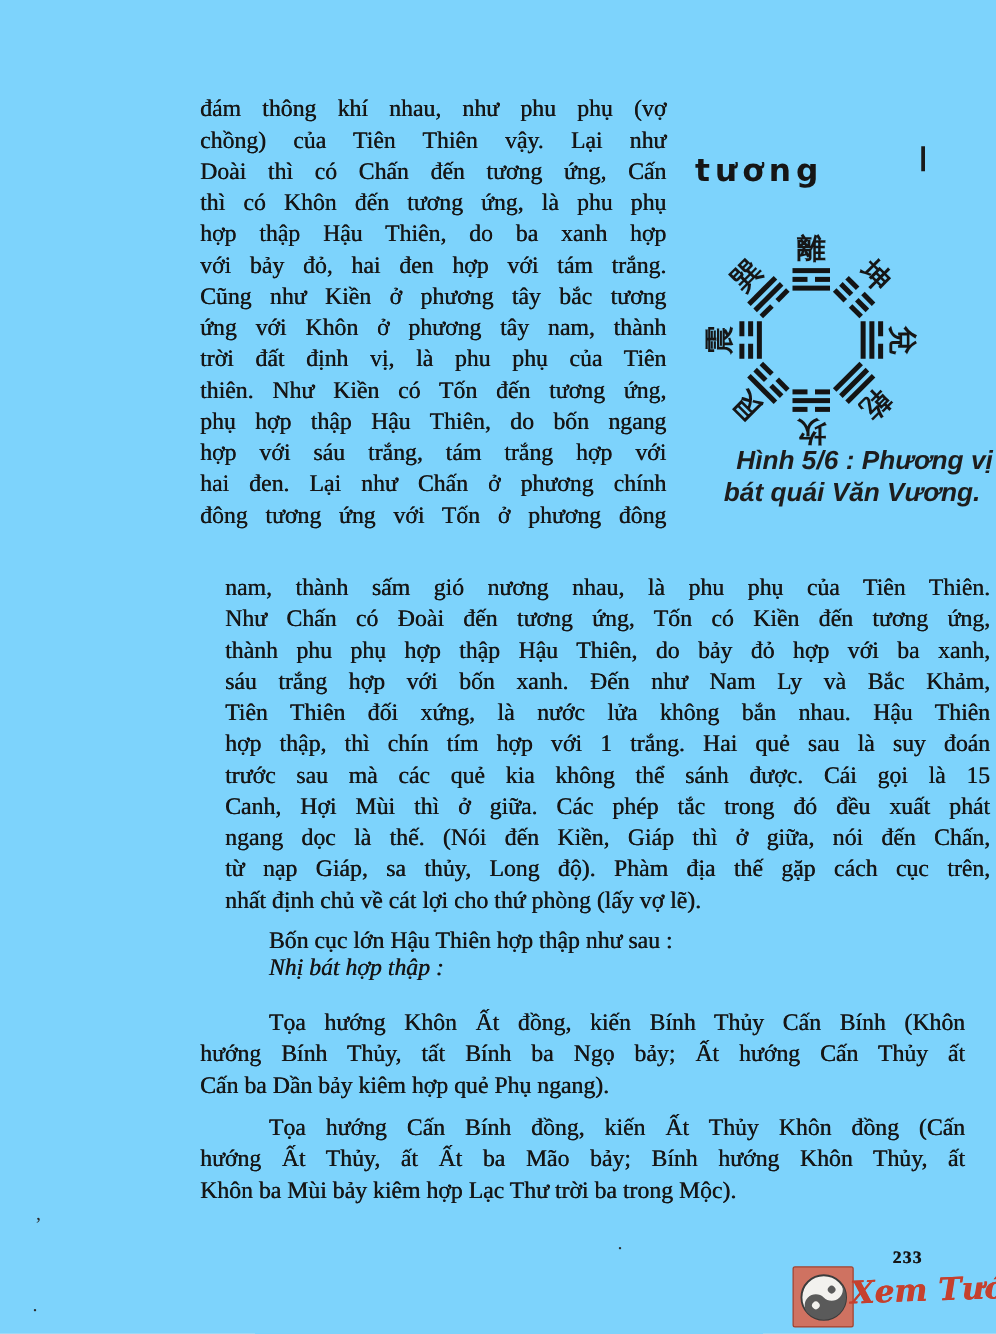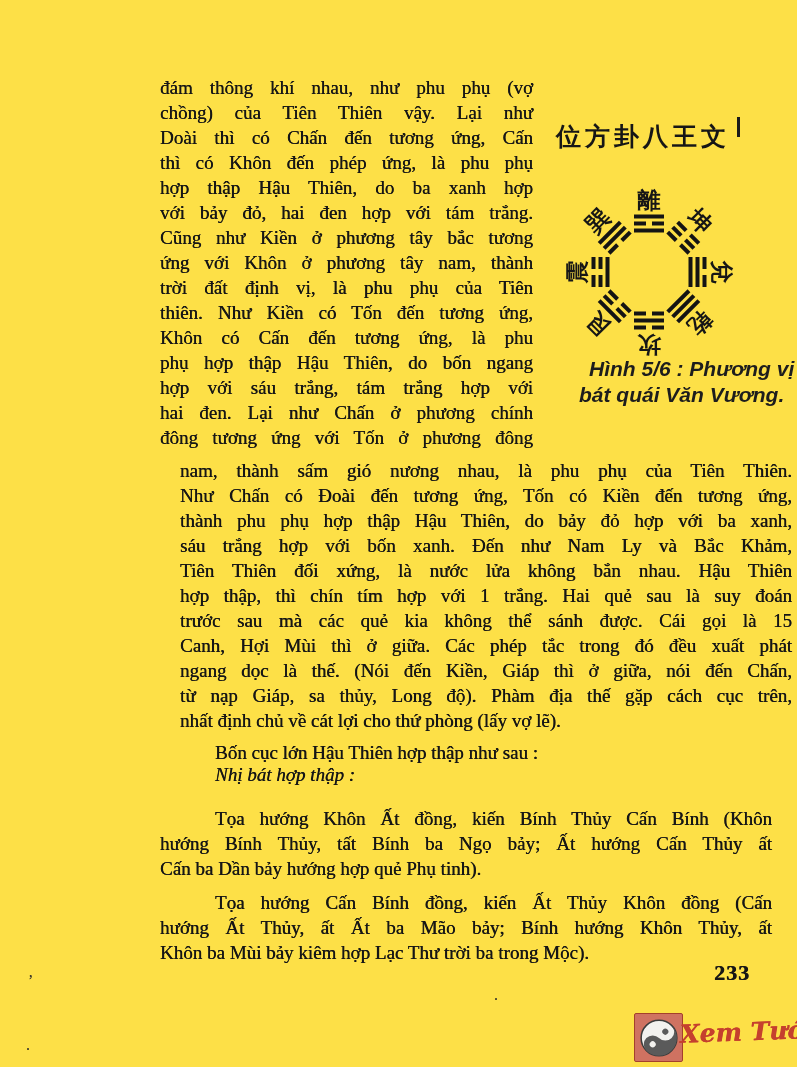--- a/index.html
+++ b/index.html
@@ -1,21 +1,21 @@
 <!DOCTYPE html>
 <html><head>
 <meta charset="utf-8">
 <style>
   html,body{margin:0;padding:0;}
   body{background:#e8e8e8;}
   .page{
     position:relative;
     width:797px;height:1067px;
     margin:0 auto;
-    background:#fde047;
+    background:#7dd3fc;
     overflow:hidden;
     font-family:"Liberation Serif","DejaVu Serif",serif;
     color:#161616;
   }
   
   .textline{
     height:25px;line-height:25px;
     font-size:19px;
     text-align:justify;
     text-align-last:justify;
@@ -59,22 +59,22 @@
   .trow.broken .seg{width:12px;height:4px;background:#141414;}
   .fig-caption{
     position:absolute;left:555px;top:356px;width:220px;
     font-family:"Liberation Sans","DejaVu Sans",sans-serif;
     font-weight:bold;font-style:italic;
     font-size:21px;line-height:26px;color:#1d1d1d;margin-left:24px;
   }
   .fig-caption .cap1{padding-left:10px;}
   
   .page-number{
-    position:absolute;left:714px;top:960px;
-    font-size:22px;font-weight:bold;letter-spacing:1px;
+    position:absolute;left:714px;top:999px;
+    font-size:14px;font-weight:bold;letter-spacing:1px;
     text-shadow:0.4px 0 0 currentColor;
   }
   .watermark{position:absolute;left:634px;top:1010px;width:163px;height:57px;}
   .wm-logo{
     position:absolute;left:0;top:3px;width:47px;height:47px;
     background:#cf7261;border:1px solid #a4402c;border-radius:2px;
     display:flex;align-items:center;justify-content:center;
   }
   .wm-logo svg{transform:rotate(45deg);}
   .wm-text{
@@ -94,35 +94,34 @@
 </style>
 </head>
 <body>
 
 <div class="page">
 
   <div class="narrow-block">
     <div class="textline">đám thông khí nhau, như phu phụ (vợ</div>
     <div class="textline">chồng) của Tiên Thiên vậy. Lại như</div>
     <div class="textline">Doài thì có Chấn đến tương ứng, Cấn</div>
-    <div class="textline">thì có Khôn đến phép ứng, là phu phụ</div>
+    <div class="textline">thì có Khôn đến tương ứng, là phu phụ</div>
     <div class="textline">hợp thập Hậu Thiên, do ba xanh hợp</div>
     <div class="textline">với bảy đỏ, hai đen hợp với tám trắng.</div>
     <div class="textline">Cũng như Kiền ở phương tây bắc tương</div>
     <div class="textline">ứng với Khôn ở phương tây nam, thành</div>
     <div class="textline">trời đất định vị, là phu phụ của Tiên</div>
     <div class="textline">thiên. Như Kiền có Tốn đến tương ứng,</div>
-    <div class="textline">Khôn có Cấn đến tương ứng, là phu</div>
     <div class="textline">phụ hợp thập Hậu Thiên, do bốn ngang</div>
     <div class="textline">hợp với sáu trắng, tám trắng hợp với</div>
     <div class="textline">hai đen. Lại như Chấn ở phương chính</div>
     <div class="textline">đông tương ứng với Tốn ở phương đông</div>
   </div>
 
-  <div class="fig-title">位方卦八王文</div>
+  <div class="fig-title">tương</div>
   <div class="fig-title-dash"></div>
 
   <div class="bagua-circle">
       <div class="tgroup" style="transform: translate(-50%, -50%) rotate(0deg) translateY(-62px);">
         <div class="tchar">離</div>
         <div class="tsym">
           <div class="trow"></div>
           <div class="trow broken">
             <span class="seg"></span>
             <span class="seg"></span>
@@ -244,21 +243,21 @@
     <div class="textline end indent">Bốn cục lớn Hậu Thiên hợp thập như sau :</div>
   </div>
 
   <div class="para para-heading">
     <div class="textline end indent">Nhị bát hợp thập :</div>
   </div>
 
   <div class="para para-4">
     <div class="textline indent">Tọa hướng Khôn Ất đồng, kiến Bính Thủy Cấn Bính (Khôn</div>
     <div class="textline">hướng Bính Thủy, tất Bính ba Ngọ bảy; Ất hướng Cấn Thủy ất</div>
-    <div class="textline end">Cấn ba Dần bảy hướng hợp quẻ Phụ tinh).</div>
+    <div class="textline end">Cấn ba Dần bảy kiêm hợp quẻ Phụ ngang).</div>
   </div>
 
   <div class="para para-5">
     <div class="textline indent">Tọa hướng Cấn Bính đồng, kiến Ất Thủy Khôn đồng (Cấn</div>
     <div class="textline">hướng Ất Thủy, ất Ất ba Mão bảy; Bính hướng Khôn Thủy, ất</div>
     <div class="textline end">Khôn ba Mùi bảy kiêm hợp Lạc Thư trời ba trong Mộc).</div>
   </div>
 
   <div class="page-number">233</div>
 

